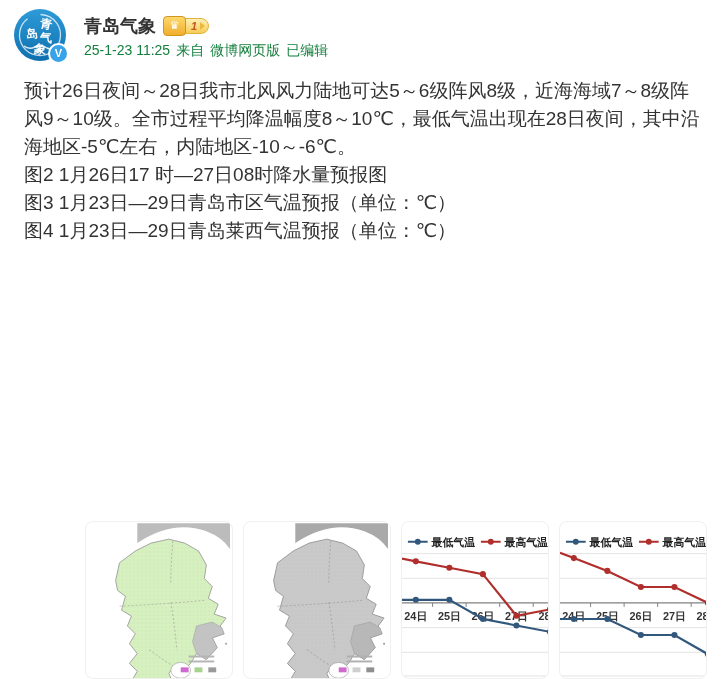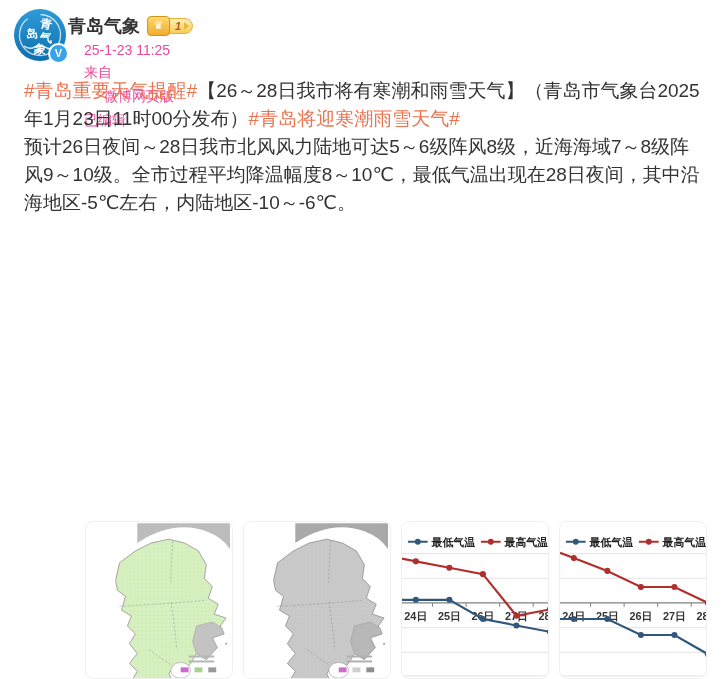--- a/index.html
+++ b/index.html
@@ -6,32 +6,32 @@
   body{
     width:721px;height:679px;position:relative;overflow:hidden;background:#ffffff;
     font-family:"Liberation Sans","DejaVu Sans",sans-serif;
   }
   
   .avatar{position:absolute;left:14px;top:9px;width:52px;height:52px;border-radius:50%;cursor:pointer;}
   .avatar svg{display:block;}
   .vbadge{position:absolute;right:-3px;bottom:-3px;width:17px;height:17px;border-radius:50%;
     background:#38a3e8;border:2px solid #fff;color:#fff;font:bold 11px/17px "Liberation Sans",sans-serif;
     text-align:center;}
-  .name-row{position:absolute;left:68px;top:14px;display:flex;align-items:center;gap:7px;}
+  .name-row{position:absolute;left:84px;top:14px;display:flex;align-items:center;gap:7px;}
   .uname{font-size:18px;font-weight:bold;color:#333;cursor:pointer;}
   .vip{display:flex;align-items:center;cursor:pointer;}
   .crown{width:21px;height:18px;border-radius:4px;background:linear-gradient(#ffd96b,#f0ad2e);
     border:1px solid #d1951f;color:#fff;font-size:11px;line-height:17px;text-align:center;z-index:2;}
   .lvl{height:14px;margin-left:-3px;border-radius:0 8px 8px 0;background:linear-gradient(#ffeeb6,#f7cd57);
     border:1px solid #e2b33c;display:flex;align-items:center;padding:0 3px 0 7px;}
   .lvl i{font-style:italic;font-weight:bold;font-size:11px;color:#c2571d;}
   .chev{width:0;height:0;border-top:4px solid transparent;border-bottom:4px solid transparent;
     border-left:5px solid #e8b93f;margin-left:3px;}
-  .meta{position:absolute;left:84px;top:42px;font-size:14px;color:#ec4899;display:flex;gap:6px;flex-direction:column;}
-  .meta .src{cursor:pointer;margin-left:20px;}
+  .meta{position:absolute;left:84px;top:42px;font-size:14px;color:#15803d;display:flex;gap:6px;}
+  .meta .src{cursor:pointer;}
   
   .post{position:absolute;left:24px;top:77px;width:678px;font-size:19px;line-height:28px;color:#333;}
   .post p{margin:0;}
   .tag{cursor:pointer;}
   
   .thumbs{position:absolute;left:85px;top:521px;display:flex;gap:10px;}
   .thumb{width:148px;height:158px;box-sizing:border-box;border:1px solid #f0f0f0;border-radius:8px;
     overflow:hidden;background:#fff;cursor:pointer;flex:none;}
   .thumb svg{display:block;}
   .axl{font:bold 11px "Liberation Sans","DejaVu Sans",sans-serif;fill:#333;}
@@ -71,22 +71,24 @@
   </span>
 </div>
 <div class="meta">
   <span>25-1-23 11:25</span>
   <span>来自</span>
   <span class="src">微博网页版</span>
   <span>已编辑</span>
 </div>
 
 <div class="post">
-    <p><span class="tag" style="color: rgb(235, 115, 80);">#青岛重要天气提醒#</span><span>【26～28日我市将有寒潮和雨雪天气】（青岛市气象台2025年1月23日11时00分发布）</span><span class="tag" style="color: rgb(235, 115, 80);">#青岛将迎寒潮雨雪天气#</span></p>
     <p><span>预计26日夜间～28日我市北风风力陆地可达5～6级阵风8级，近海海域7～8级阵风9～10级。全市过程平均降温幅度8～10℃，最低气温出现在28日夜间，其中沿海地区-5℃左右，内陆地区-10～-6℃。</span></p>
+    <p><span>图2 1月26日17 时—27日08时降水量预报图</span></p>
+    <p><span>图3 1月23日—29日青岛市区气温预报（单位：℃）</span></p>
+    <p><span>图4 1月23日—29日青岛莱西气温预报（单位：℃）</span></p>
   </div>
 
 <div class="thumbs">
 
   <div class="thumb">
     <svg width="146" height="200" viewBox="0 0 148 200">
       <defs>
         <pattern id="dots1" width="4" height="4" patternUnits="userSpaceOnUse">
           <circle cx="1" cy="1" r="0.6" fill="#b9dca2"></circle>
         </pattern>

